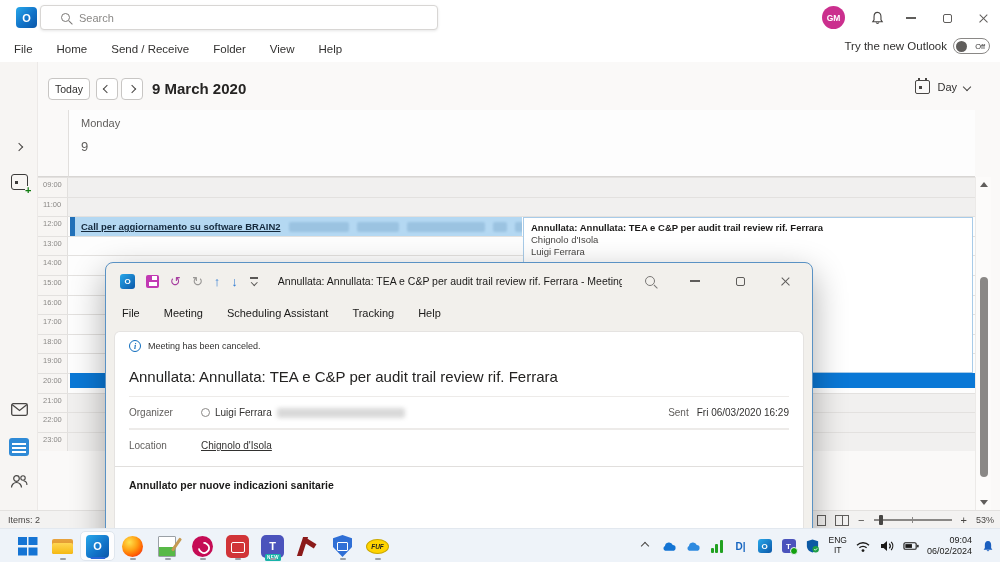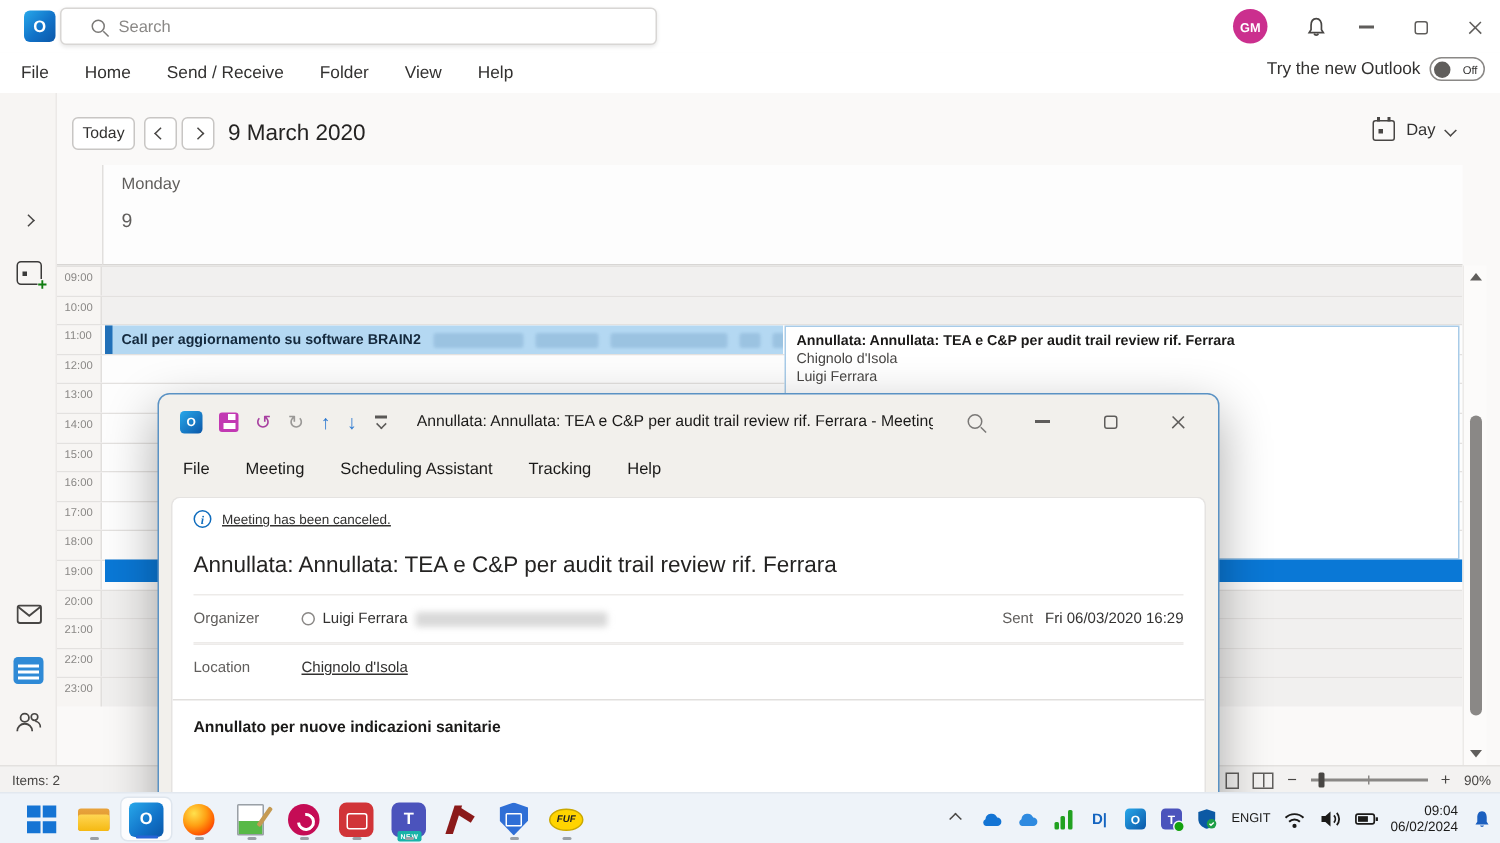--- a/index.html
+++ b/index.html
@@ -43,21 +43,21 @@
   .calplus::before{content:"";position:absolute;left:3px;top:6px;width:3px;height:3px;background:#3b3a39;}
   .calplus .plus{position:absolute;right:-5px;bottom:-5px;color:#107c10;font-size:11px;font-weight:bold;line-height:8px;background:#f7f5f3;}
   .cal-active{width:20px;height:18px;border-radius:3px;background:#2f8ad6;position:relative;}
   .cal-active::before{content:"";position:absolute;left:3px;top:5px;right:3px;height:1.6px;background:#fff;box-shadow:0 4px 0 #fff,0 8px 0 #fff;}
   .dots{letter-spacing:3px;color:#484644;font-size:11px;font-weight:bold;}
 
   
   .btn{background:#fff;border:1px solid #c8c6c4;border-radius:4px;display:flex;align-items:center;justify-content:center;font-size:10.5px;color:#323130;}
   .today-btn{position:absolute;left:48px;top:78px;width:42px;height:22px;}
   .nav-btn{position:absolute;top:78px;width:22px;height:22px;}
-  .date-heading{position:absolute;left:152px;top:80px;font-size:15px;font-weight:400;color:#252423;}
+  .date-heading{position:absolute;left:152px;top:80px;font-size:15px;font-weight:700;color:#252423;}
   .view-picker{position:absolute;right:30px;top:80px;display:flex;align-items:center;gap:7px;}
   .cal-glyph{width:15px;height:14px;border:1.3px solid #484644;border-radius:2px;position:relative;}
   .cal-glyph::before{content:"";position:absolute;left:2px;top:-3px;width:1.5px;height:3px;background:#484644;box-shadow:7px 0 0 #484644;}
   .cal-glyph::after{content:"";position:absolute;left:3px;top:5px;width:2.5px;height:2.5px;background:#484644;}
   .view-label{font-size:11px;color:#323130;}
 
   
   .day-header{position:absolute;left:68px;top:110px;width:907px;height:67px;background:#fdfdfd;border-left:1px solid #e1dfdd;border-bottom:1px solid #d8d6d4;}
   .day-name{position:absolute;left:12px;top:7px;font-size:11px;color:#605e5c;}
   .day-num{position:absolute;left:12px;top:29px;font-size:13px;color:#605e5c;}
@@ -66,21 +66,21 @@
   
   .grid{position:absolute;left:38px;top:177px;width:937px;height:334px;overflow:hidden;}
   .hour-row{display:flex;height:19.6px;border-top:1px solid #e3e1df;}
   .hour-label{width:30px;font-size:7.5px;color:#8a8886;padding:2px 0 0 5px;background:#f7f5f3;border-right:1px solid #e1dfdd;}
   .hour-cell{flex:1;background:#fdfdfd;}
   div.hour-row:nth-of-type(-n+2) .hour-cell{background:#f1f0ef;}
   div.hour-row:nth-of-type(n+12) .hour-cell{background:#f1f0ef;}
 
   .event1{position:absolute;left:70px;top:217px;width:452px;height:19px;background:#b4d8f2;border-left:5px solid #2170b8;z-index:5;
     display:flex;align-items:center;padding-left:6px;gap:8px;overflow:hidden;}
-  .event1 .t{font-size:9.5px;font-weight:bold;color:#14293d;white-space:nowrap;}
+  .event1 .t{font-size:9.5px;font-weight:bold;color:#14293d;white-space:nowrap;text-decoration:underline;}
   .redact{height:10px;background:#8fb8d9;opacity:.65;border-radius:2px;filter:blur(1px);flex:none;}
   .event2{position:absolute;left:523px;top:217px;width:450px;height:156px;background:#fff;border:1px solid #a8cbe8;z-index:4;padding:3px 7px;}
   .event2 .t{font-size:9.5px;font-weight:bold;color:#1b1a19;line-height:13px;}
   .event2 .s{font-size:9.5px;color:#484644;line-height:12px;}
   .endbar{position:absolute;left:70px;top:373px;width:905px;height:15px;background:#0a78d6;z-index:5;}
 
   .vscroll{position:absolute;left:975px;top:177px;width:16px;height:333px;background:#fcfbfa;border-left:1px solid #eceae8;z-index:6;}
   .tri-up{position:absolute;left:4px;top:5px;width:0;height:0;border-left:4px solid transparent;border-right:4px solid transparent;border-bottom:5px solid #605e5c;}
   .tri-down{position:absolute;left:4px;bottom:5px;width:0;height:0;border-left:4px solid transparent;border-right:4px solid transparent;border-top:5px solid #605e5c;}
   .thumb{position:absolute;left:4px;top:100px;width:8px;height:200px;background:#8a8886;border-radius:4px;}
@@ -112,21 +112,21 @@
   .qat-custom .line{width:8px;height:1.4px;background:#5a5856;}
   .qat-custom .chev{width:4.5px;height:4.5px;border-width:1.3px;border-color:#5a5856;}
   .mtitle .ttl{font-size:10.5px;color:#1b1a19;margin-left:8px;white-space:nowrap;overflow:hidden;flex:1;}
   .mctl{width:34px;height:24px;display:flex;align-items:center;justify-content:center;flex:none;}
   .mmenu{height:27px;display:flex;align-items:center;padding-left:16px;gap:24px;}
   .mmenu span{font-size:11px;color:#1b1a19;}
   .mcard{position:absolute;left:8px;right:8px;top:68px;bottom:0;background:#fff;border-radius:6px 6px 0 0;border:1px solid #e5e3e1;border-bottom:none;overflow:hidden;}
   .banner{display:flex;align-items:center;gap:7px;margin:8px 0 0 14px;}
   .info-ic{width:12px;height:12px;border:1.2px solid #0f6cbd;border-radius:50%;color:#0f6cbd;font-size:8px;font-weight:bold;
     display:flex;align-items:center;justify-content:center;font-family:"Liberation Serif",serif;font-style:italic;}
-  .banner .txt{font-size:9px;color:#323130;text-decoration:underline;}
+  .banner .txt{font-size:9px;color:#323130;}
   .subject{margin:16px 0 0 14px;font-size:15px;color:#242322;}
   .hrline{height:1px;background:#edebe9;margin:11px 14px 0 14px;}
   .frow{display:flex;align-items:center;height:31px;padding:0 14px;}
   .flabel{width:72px;font-size:10px;color:#605e5c;flex:none;}
   .fval{font-size:10px;color:#323130;display:flex;align-items:center;gap:5px;}
   .pcirc{width:9px;height:9px;border:1px solid #8a8886;border-radius:50%;display:inline-block;}
   .blur-block{width:128px;height:10px;background:#d9d9d9;border-radius:2px;filter:blur(2px);}
   .sentwrap{margin-left:auto;display:flex;gap:8px;align-items:flex-start;}
   .sentwrap .sl{font-size:10px;color:#605e5c;}
   .sentwrap .sv{font-size:10px;color:#323130;}
@@ -169,21 +169,21 @@
   .app-pdf .glyph{font-size:6.5px;font-weight:bold;font-style:italic;color:#222;}
 
   .tray{position:absolute;right:4px;top:0;height:34px;display:flex;align-items:center;gap:8px;}
   .tray-sm{width:16px;height:16px;display:flex;align-items:center;justify-content:center;position:relative;}
   .net-bars{display:flex;align-items:flex-end;gap:1.5px;height:13px;}
   .net-bars i{display:block;width:3px;background:#21a121;border-radius:1px;}
   .d-glyph{font-size:10px;font-weight:bold;color:#1464c0;}
   .sq-o{width:14px;height:14px;border-radius:3px;background:linear-gradient(135deg,#28a8ea,#0b57a8);color:#fff;font-size:8px;font-weight:bold;display:flex;align-items:center;justify-content:center;}
   .sq-t{width:14px;height:14px;border-radius:3px;background:#4b53bc;color:#fff;font-size:8px;font-weight:bold;display:flex;align-items:center;justify-content:center;position:relative;}
   .sq-t::after{content:"";position:absolute;right:-2px;bottom:-2px;width:6px;height:6px;border-radius:50%;background:#13a10e;border:1px solid #eef3f9;}
-  .lang{display:flex;flex-direction:row;align-items:center;line-height:1.15;font-size:8.5px;color:#1b1a19;text-align:center;}
+  .lang{display:flex;flex-direction:column;align-items:center;line-height:1.15;font-size:8.5px;color:#1b1a19;text-align:center;}
   .clock{display:flex;flex-direction:column;align-items:flex-end;line-height:1.2;font-size:9px;color:#1b1a19;}
   svg.ic{display:block;}
 </style>
 </head>
 <body>
 
 <div class="topbar">
   <div class="ol-logo">O</div>
   <div class="searchbox">
     <span class="mag"></span>
@@ -279,24 +279,20 @@
 <div class="gutter-top"></div>
 <div class="day-header">
   <div class="day-name">Monday</div>
   <div class="day-num">9</div>
 </div>
 
 <div class="grid">
 
     <div class="hour-row">
       <div class="hour-label">09:00</div>
-      <div class="hour-cell"></div>
-    </div>
-    <div class="hour-row">
-      <div class="hour-label">10:00</div>
       <div class="hour-cell"></div>
     </div>
     <div class="hour-row">
       <div class="hour-label">11:00</div>
       <div class="hour-cell"></div>
     </div>
     <div class="hour-row">
       <div class="hour-label">12:00</div>
       <div class="hour-cell"></div>
     </div>
@@ -372,21 +368,21 @@
   <span class="items">Items: 2</span>
   <div class="status-right">
     <span class="pg1"></span>
     <span class="pg2"></span>
     <span style="font-size:11px;">−</span>
     <span class="zoom-track">
         <span class="tick"></span>
         <span class="zthumb"></span>
       </span>
     <span style="font-size:11px;">+</span>
-    <span>90%</span>
+    <span>53%</span>
   </div>
 </div>
 
 <div class="mwin">
   <div class="mtitle">
     <span class="ol-logo-sm">O</span>
     <span class="save-ic"></span>
     <span class="qat undo">↺</span>
     <span class="qat redo">↻</span>
     <span class="qat arr">↑</span>

